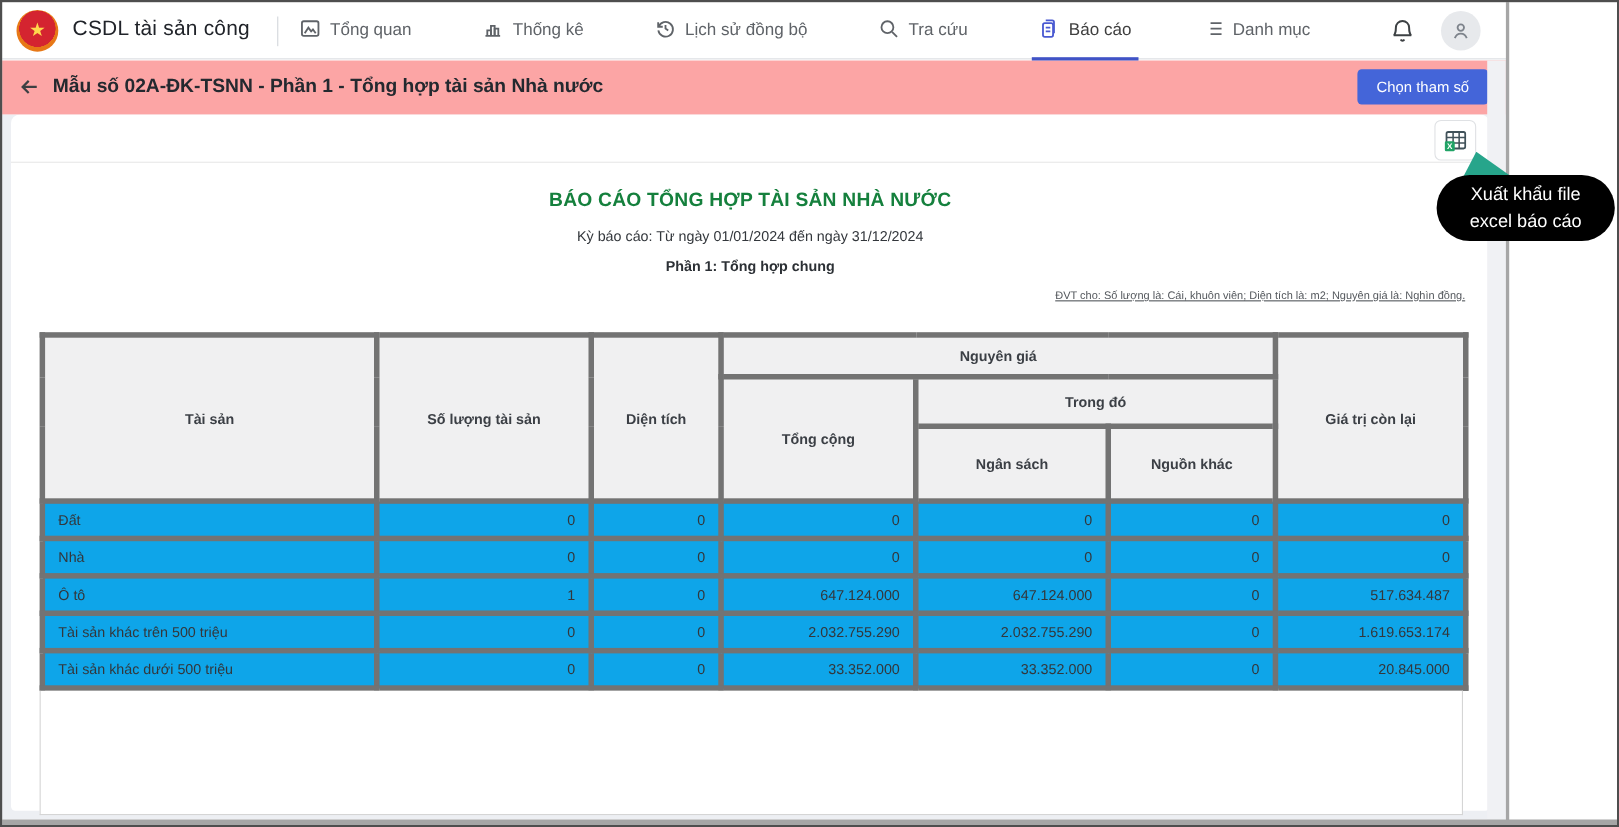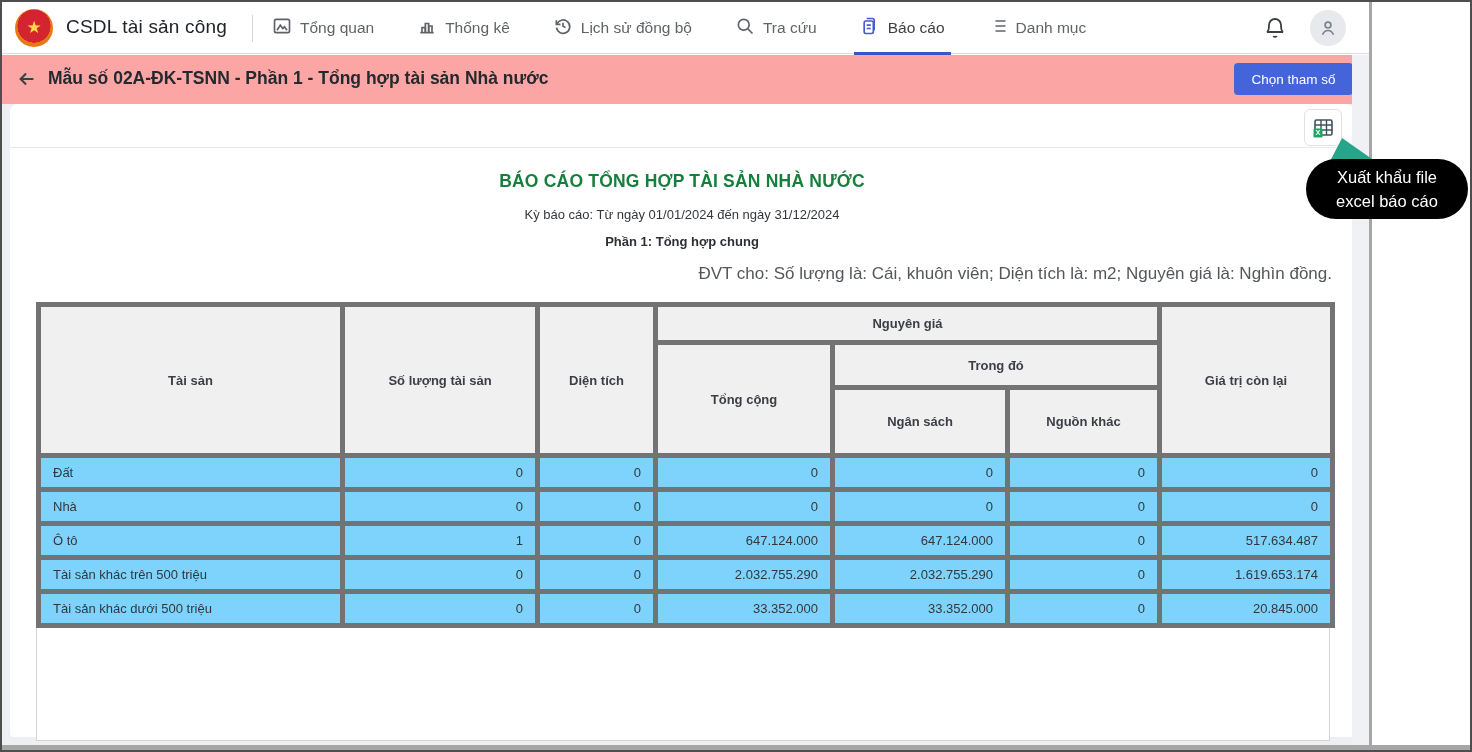--- a/index.html
+++ b/index.html
@@ -9,21 +9,21 @@
 
   
   .nav { position:absolute; left:2px; top:2px; width:1368px; height:52px; background:#fff;
          border-bottom:1px solid #dadde2; display:flex; align-items:center; z-index:5; }
   .emblem { position:absolute; left:13px; top:7px; width:38px; height:38px; border-radius:50%;
             background:radial-gradient(circle at 50% 45%, #d42430 58%, #e77817 59% 74%, #f0b03c 75%);
             display:flex; align-items:center; justify-content:center; }
   .emblem span { color:#ffd84d; font-size:17px; line-height:1; margin-top:-2px; }
   .app-title { position:absolute; left:64px; top:14px; font-size:19px; font-weight:400; color:#202329; letter-spacing:.2px; }
   .nav-divider { position:absolute; left:250px; top:13px; width:1px; height:27px; background:#d3d6db; }
-  .tabs { position:absolute; left:268px; top:0; height:52px; display:flex; gap:39px; align-items:center; }
+  .tabs { position:absolute; left:268px; top:0; height:52px; display:flex; gap:60px; align-items:center; }
   .tab { position:relative; height:52px; display:flex; align-items:center; gap:8px; color:#5f6368;
          font-size:15.5px; cursor:pointer; padding:0 2px; }
   .tab svg { stroke:#5f6368; }
   .tab.active { color:#404040; }
   .tab.active svg { stroke:#4a5ad2; }
   .tab.active::after { content:""; position:absolute; left:-4px; right:-4px; bottom:-1px; height:3px; background:#4053c6; }
   .bell { position:absolute; right:83px; top:14px; width:24px; height:24px; cursor:pointer; }
   .avatar { position:absolute; right:24px; top:8px; width:36px; height:36px; border-radius:50%;
             background:#e7e9ec; display:flex; align-items:center; justify-content:center; cursor:pointer; }
 
@@ -39,30 +39,30 @@
   .card { position:absolute; left:8px; top:0; width:1344px; height:633px; background:#fff;
           border-radius:8px 8px 4px 4px; }
   .card-toolbar { position:absolute; left:0; top:0; width:100%; height:44px; border-bottom:1px solid #e8e8e8; }
   .excel-btn { position:absolute; right:12px; top:5px; width:38px; height:37px; background:#fff;
                border:1px solid #dfe1e4; border-radius:6px; display:flex; align-items:center; justify-content:center; cursor:pointer; }
   .excel-badge { fill:#21a366; }
   .report-title { position:absolute; left:0; top:67px; width:100%; text-align:center; font-size:17.5px;
                   font-weight:700; color:#15803d; letter-spacing:.2px; }
   .report-period { position:absolute; left:0; top:103px; width:100%; text-align:center; font-size:13px; color:#33373c; }
   .report-section { position:absolute; left:0; top:130px; width:100%; text-align:center; font-size:13px; font-weight:700; color:#2c3035; }
-  .unit-note { position:absolute; right:22px; top:160px; font-size:17px; color:#53575c; }
+  .unit-note { position:absolute; right:22px; top:160px; font-size:10px; color:#53575c;text-decoration:underline; }
 
   
   .table-wrap { position:absolute; left:26px; top:198px; width:1294px; }
   table { width:1294px; border-collapse:collapse; table-layout:fixed; }
   th, td { border:5px solid #737373; font-size:13px; }
   th { background:#f0f0f1; color:#3b3f45; font-weight:700; text-align:center; }
   tr.h1 { height:38px; } tr.h2 { height:45px; } tr.h3 { height:68px; }
   tbody tr { height:34px; }
-  td { color:#33373c; background:#7dd3fc; }
+  td { color:#33373c; background:#0ea5e9; }
   td.name { text-align:left; padding-left:12px; }
   td.num { text-align:right; padding-right:12px; }
   .table-ext { width:1294px; height:113px; border:1px solid #d5d5d5; border-top:none; background:#fff; }
 
   
   .scroll-track { position:absolute; left:1352px; top:55px; width:17px; height:690px; background:#f0f1f4; z-index:6; }
   .win-edge { position:absolute; left:1369px; top:2px; width:3px; height:748px; background:#a6a6a6; z-index:6; }
   .bottom-edge { position:absolute; left:2px; top:745px; width:1468px; height:5px; background:#a6a6a6; z-index:6; }
 
   

